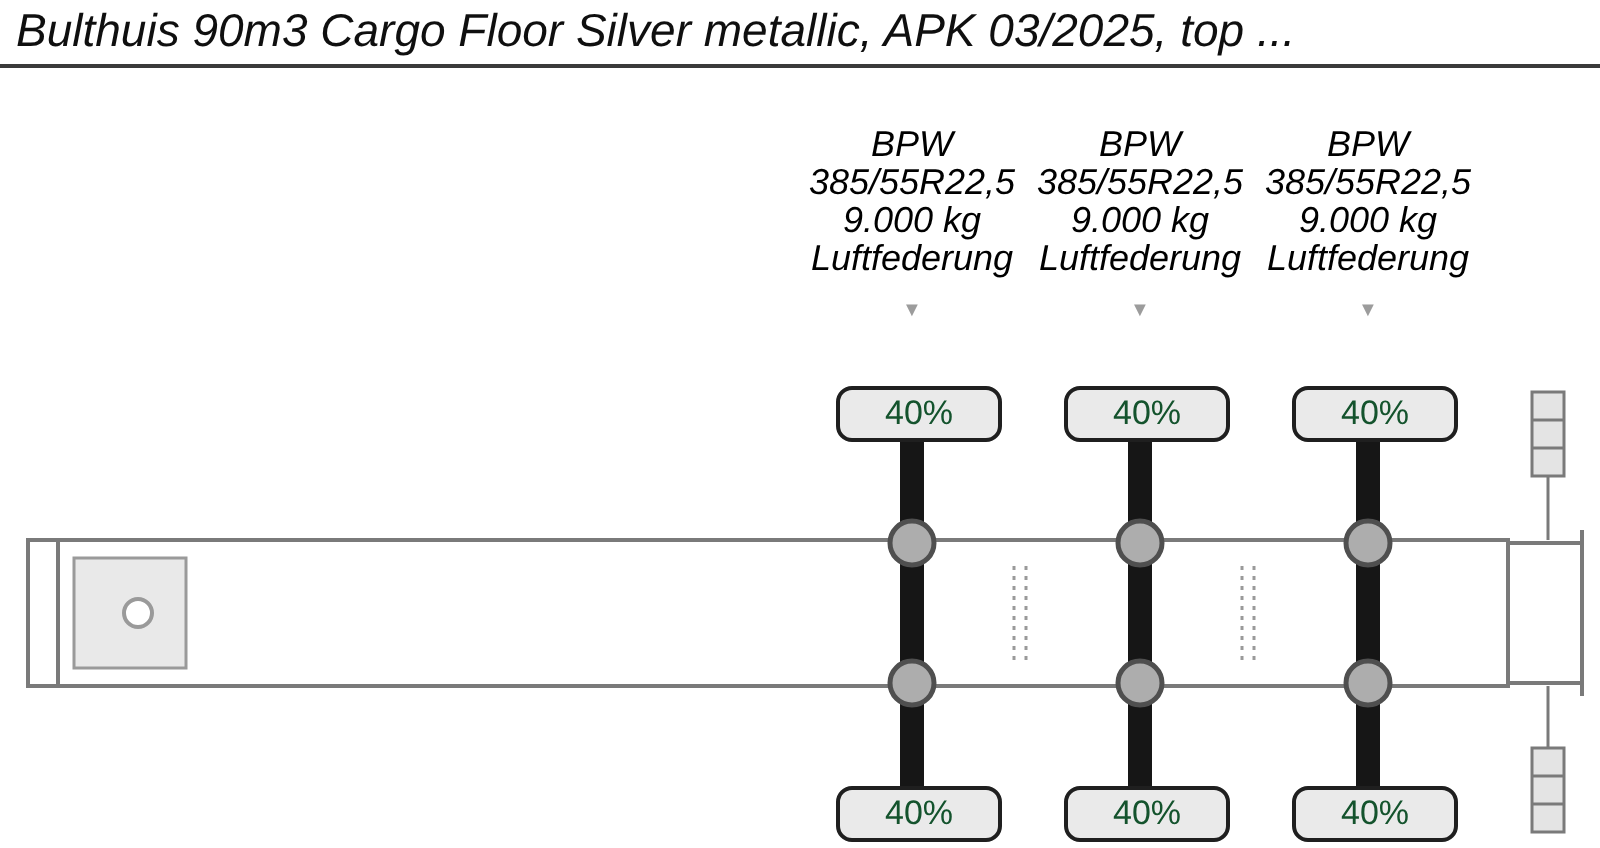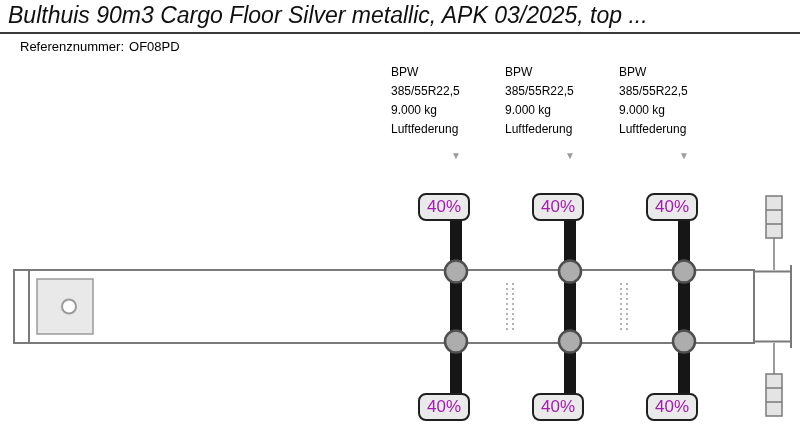--- a/index.html
+++ b/index.html
@@ -22,35 +22,35 @@
     position:absolute; left:0; top:32px; width:800px; height:0;
     border-top:2px solid #3a3a3a;
   }
   .ref {
     position:absolute; left:20px; top:39px; font-size:13px; color:#000;
   }
   .ref .val { margin-left:5px; }
 
   .axle-info {
     position:absolute; top:63px; width:130px;
-    text-align:left; font-size:12px; line-height:19px; color:#000;
+    text-align:center; font-size:18px; line-height:19px; color:#000;font-style:italic;
   }
   .axle-info span { display:block; }
 
   .tri {
     position:absolute; top:150px; width:20px;
     text-align:center; font-size:10px; color:#9c9c9c;
   }
 
   .diagram { position:absolute; left:0; top:0; }
 
   .wear {
-    position:absolute; width:52px; height:28px;
+    position:absolute; width:83px; height:28px;
     background:#eaeaea; border:2px solid #1f1f1f; border-radius:8px;
-    font-size:17px; line-height:23px; text-align:center; color:#a21caf;
+    font-size:17px; line-height:23px; text-align:center; color:#14532d;
   }
   .wear.top { top:193px; }
   .wear.bottom { top:393px; }
   .wear.a1 { left:418px; }
   .wear.a2 { left:532px; }
   .wear.a3 { left:646px; }
 
   .info.a1 { left:391px; }
   .info.a2 { left:505px; }
   .info.a3 { left:619px; }
@@ -59,23 +59,20 @@
   .tri.a3 { left:674px; }
 </style>
 </head>
 <body>
 
 <div class="page">
 
   <div class="title">Bulthuis 90m3 Cargo Floor Silver metallic, APK 03/2025, top ...</div>
   <div class="rule"></div>
 
-  <div class="ref">
-    <span>Referenznummer:</span><span class="val">OF08PD</span>
-  </div>
 
   <div class="axle-info info a1">
     <span>BPW</span>
     <span>385/55R22,5</span>
     <span>9.000 kg</span>
     <span>Luftfederung</span>
   </div>
   <div class="axle-info info a2">
     <span>BPW</span>
     <span>385/55R22,5</span>

